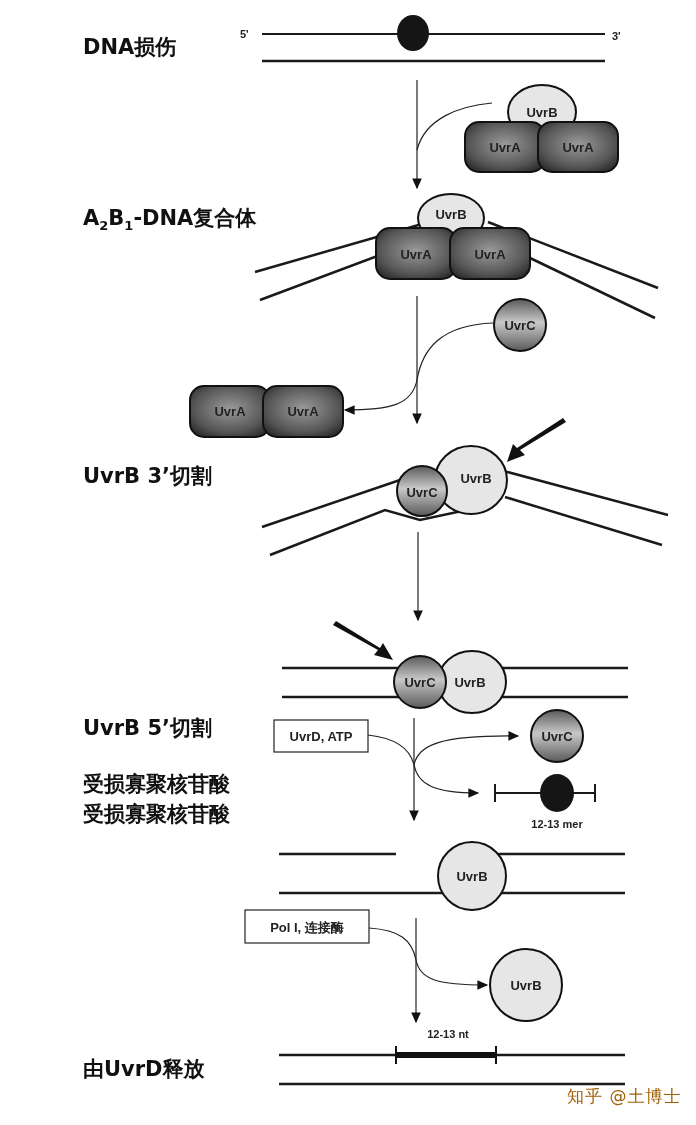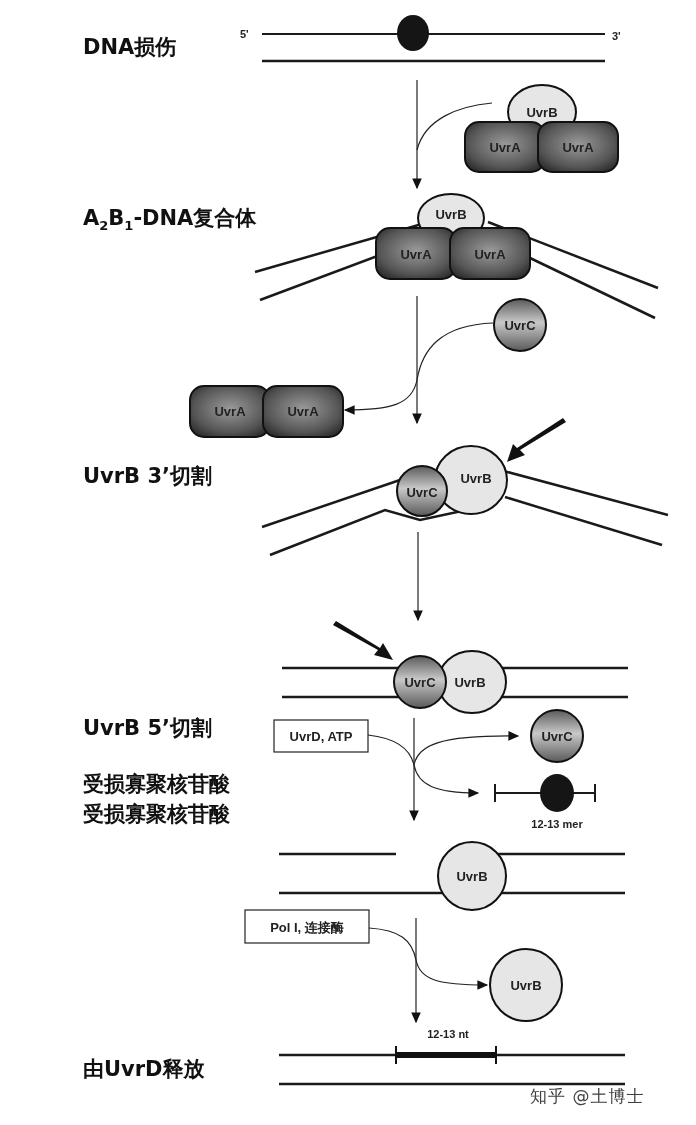--- a/index.html
+++ b/index.html
@@ -4,21 +4,21 @@
 <style>
   html, body { margin: 0; padding: 0; background: #ffffff; }
   body { width: 696px; height: 1125px; position: relative; overflow: hidden;
          font-family: "DejaVu Sans", "Liberation Sans", sans-serif; }
   .step-label { position: absolute; left: 35px; font-size: 21px; font-weight: bold; color: #111;
                 font-family: "DejaVu Sans", sans-serif; line-height: 28px; white-space: nowrap; margin-left: 48px; }
   .step-label sub { font-size: 13px; }
   svg { position: absolute; left: 0; top: 0; }
   .ptxt { font-family: "Liberation Sans", sans-serif; font-weight: bold; font-size: 13px; fill: #222; }
   .small { font-family: "Liberation Sans", sans-serif; font-weight: bold; font-size: 11px; fill: #222; }
-  .wm { position: absolute; left: 530px; top: 1085px; font-size: 17px; color: #404040;
+  .wm { position: absolute; left: 567px; top: 1085px; font-size: 17px; color: #a16207;
         font-family: "DejaVu Sans", sans-serif; letter-spacing: 1px; }
 </style>
 </head>
 <body>
 
 <div class="step-label" style="top:33px">DNA损伤</div>
 <div class="step-label" style="top:204px"><span>A</span><sub>2</sub><span>B</span><sub>1</sub><span>-DNA复合体</span></div>
 <div class="step-label" style="top:462px">UvrB 3’切割</div>
 <div class="step-label" style="top:714px">UvrB 5’切割</div>
 <div class="step-label" style="top:770px">受损寡聚核苷酸</div>

